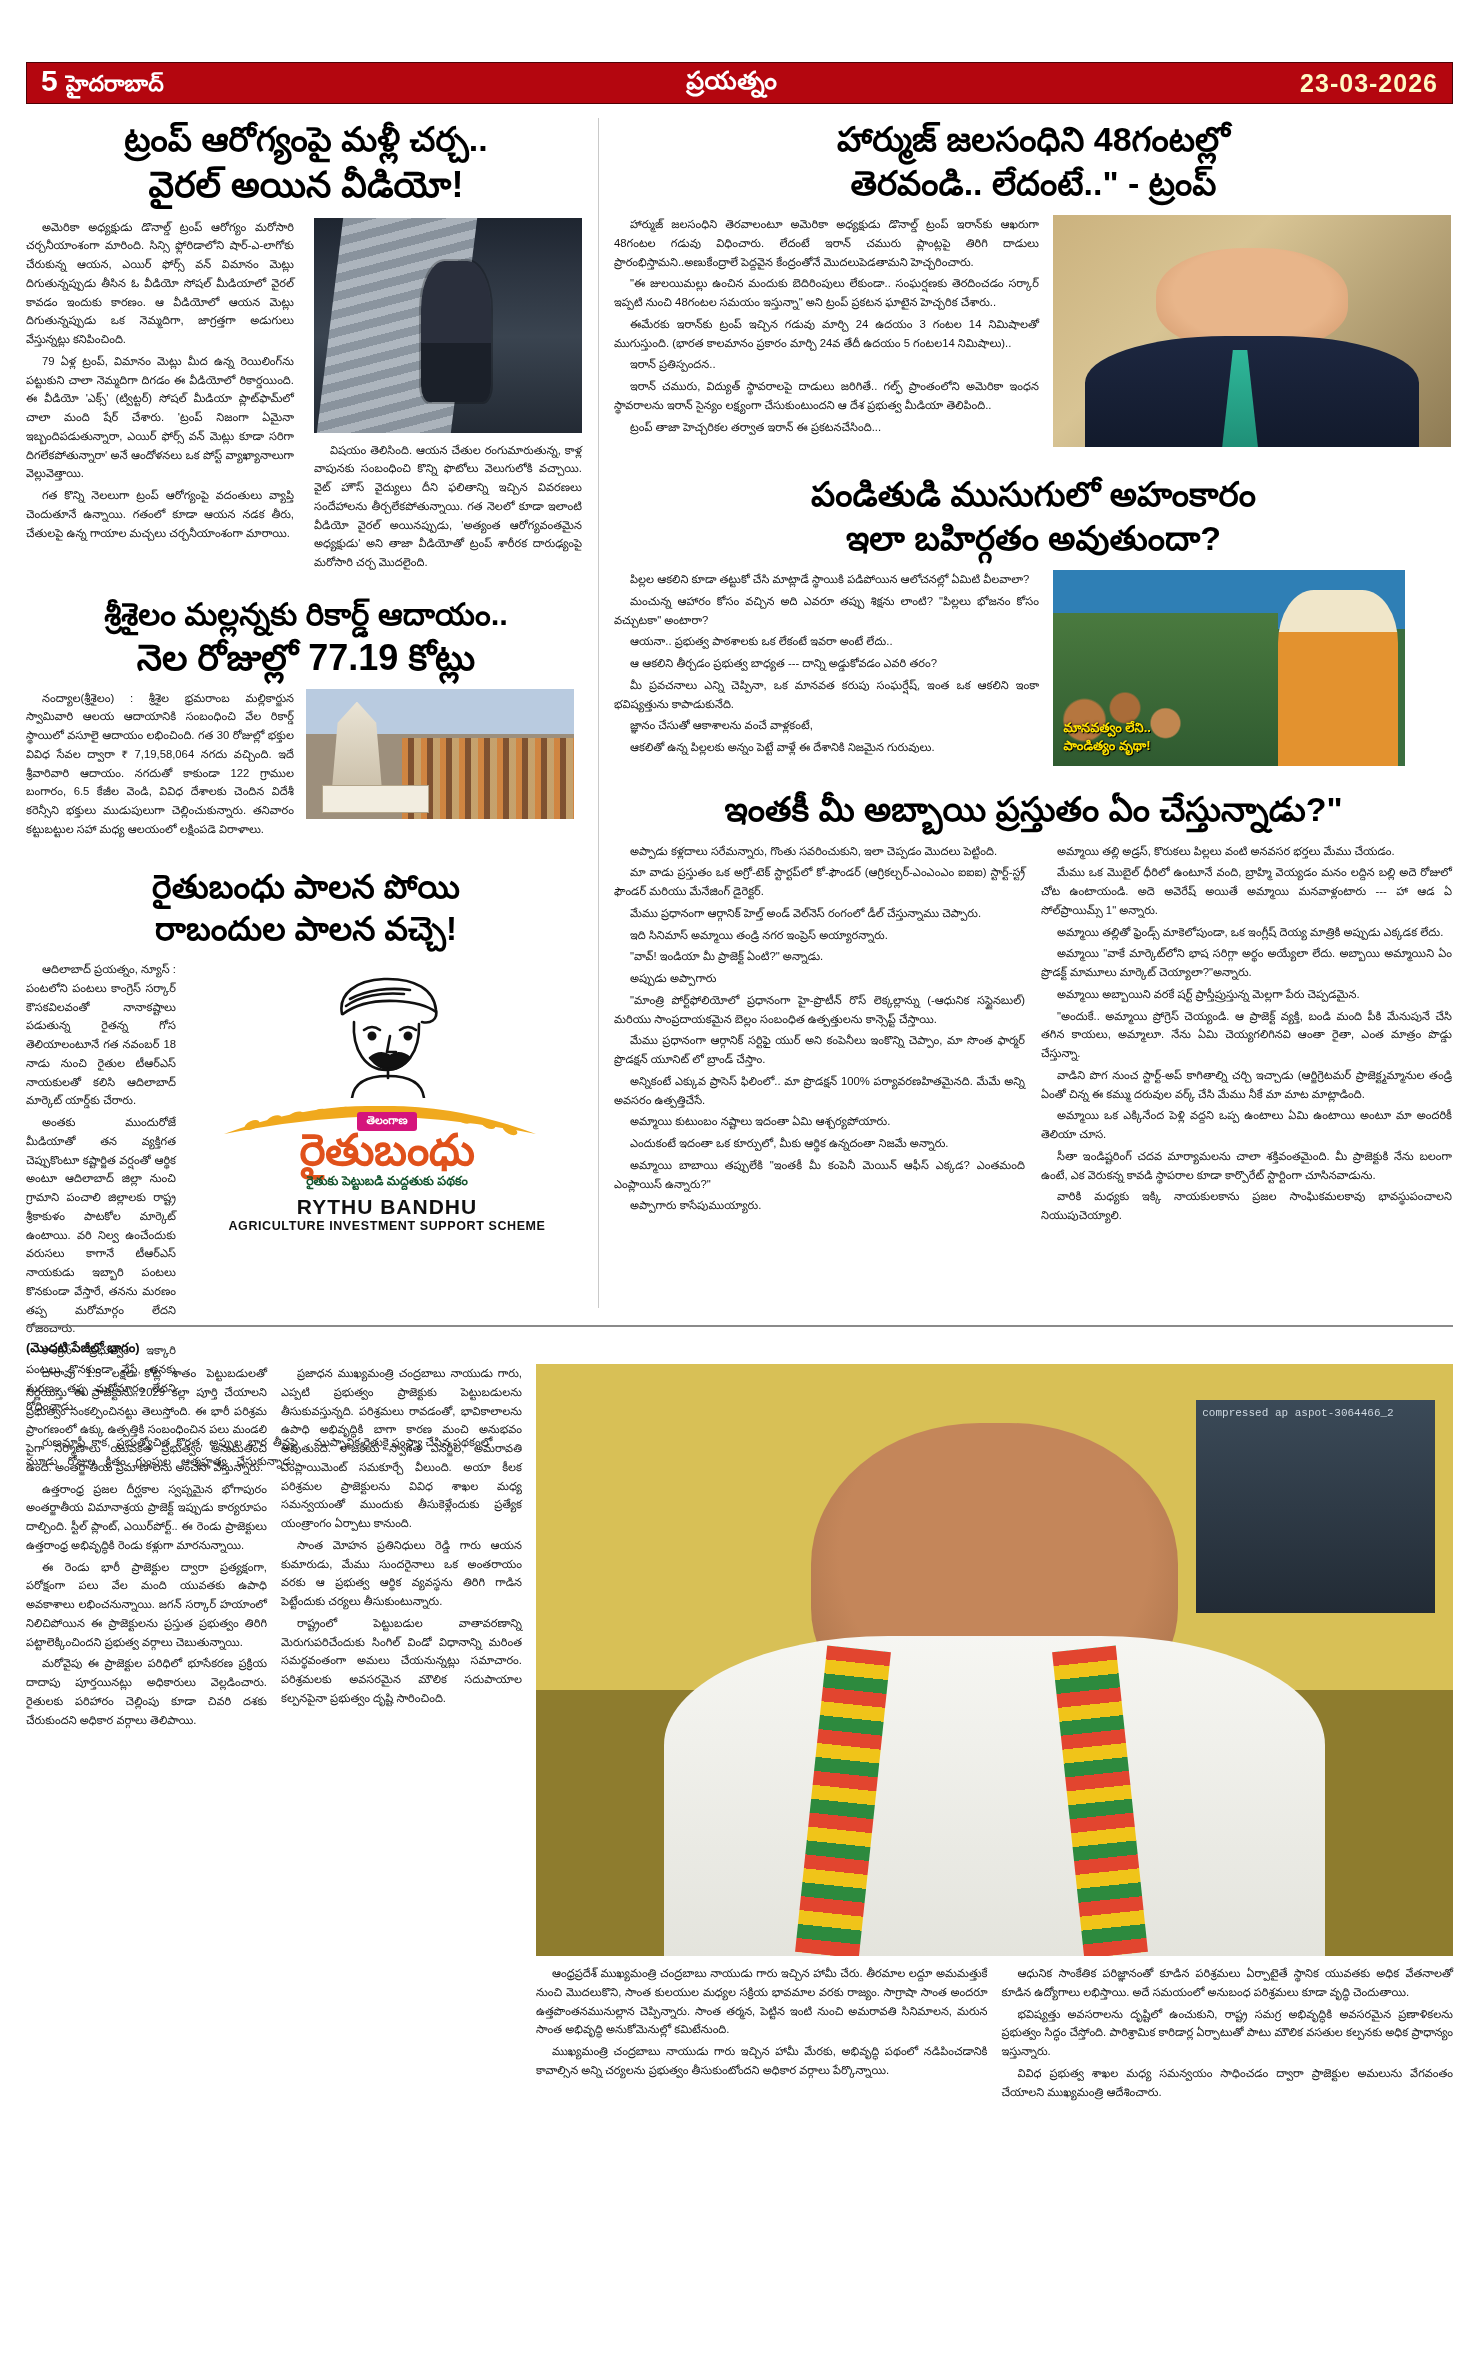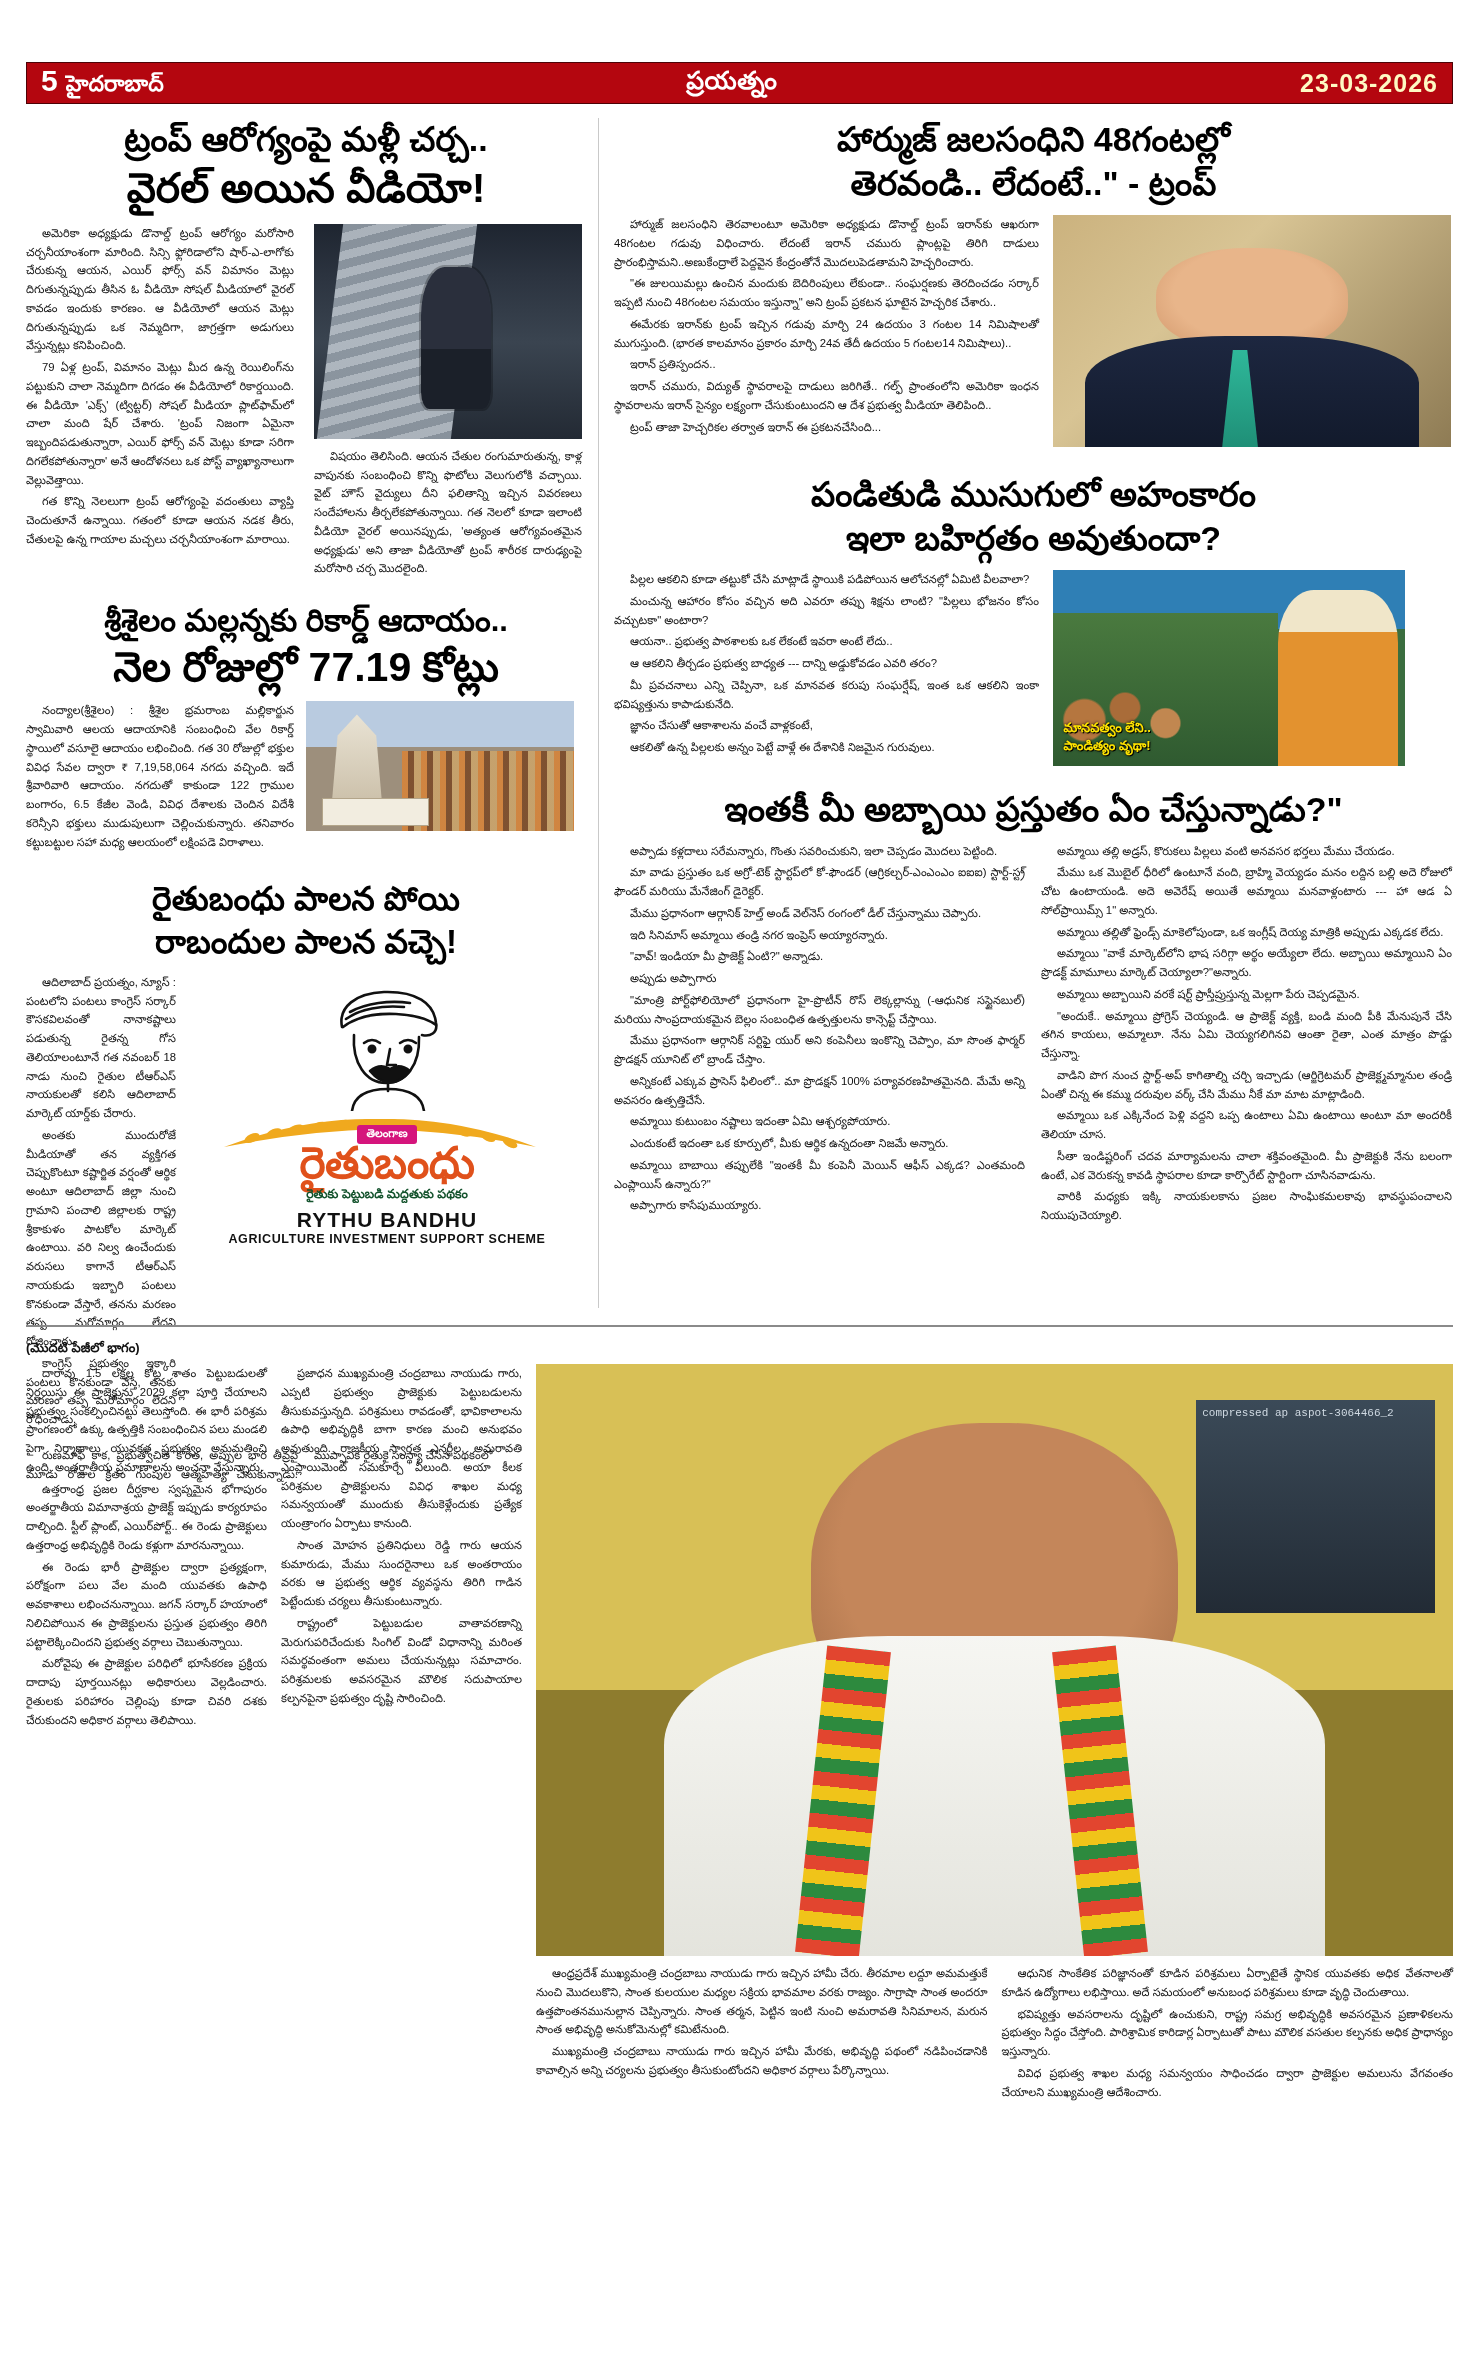--- a/index.html
+++ b/index.html
@@ -40,21 +40,21 @@
 
   
   h1.hl {
     text-align: center;
     font-family: "Liberation Sans", sans-serif;
     font-weight: bold;
     color: #000;
     line-height: 1.28;
   }
   .hl-a { font-size: 34px; }
-  .hl-b { font-size: 41px; }
+  .hl-b { font-size: 36px; }
   .hl-c { font-size: 31px; }
   .hl-d { font-size: 33px; }
 
   
   .body-col {
     font-size: 11.3px;
     line-height: 1.66;
     text-align: justify;
     color: #111;
     hyphens: none;

